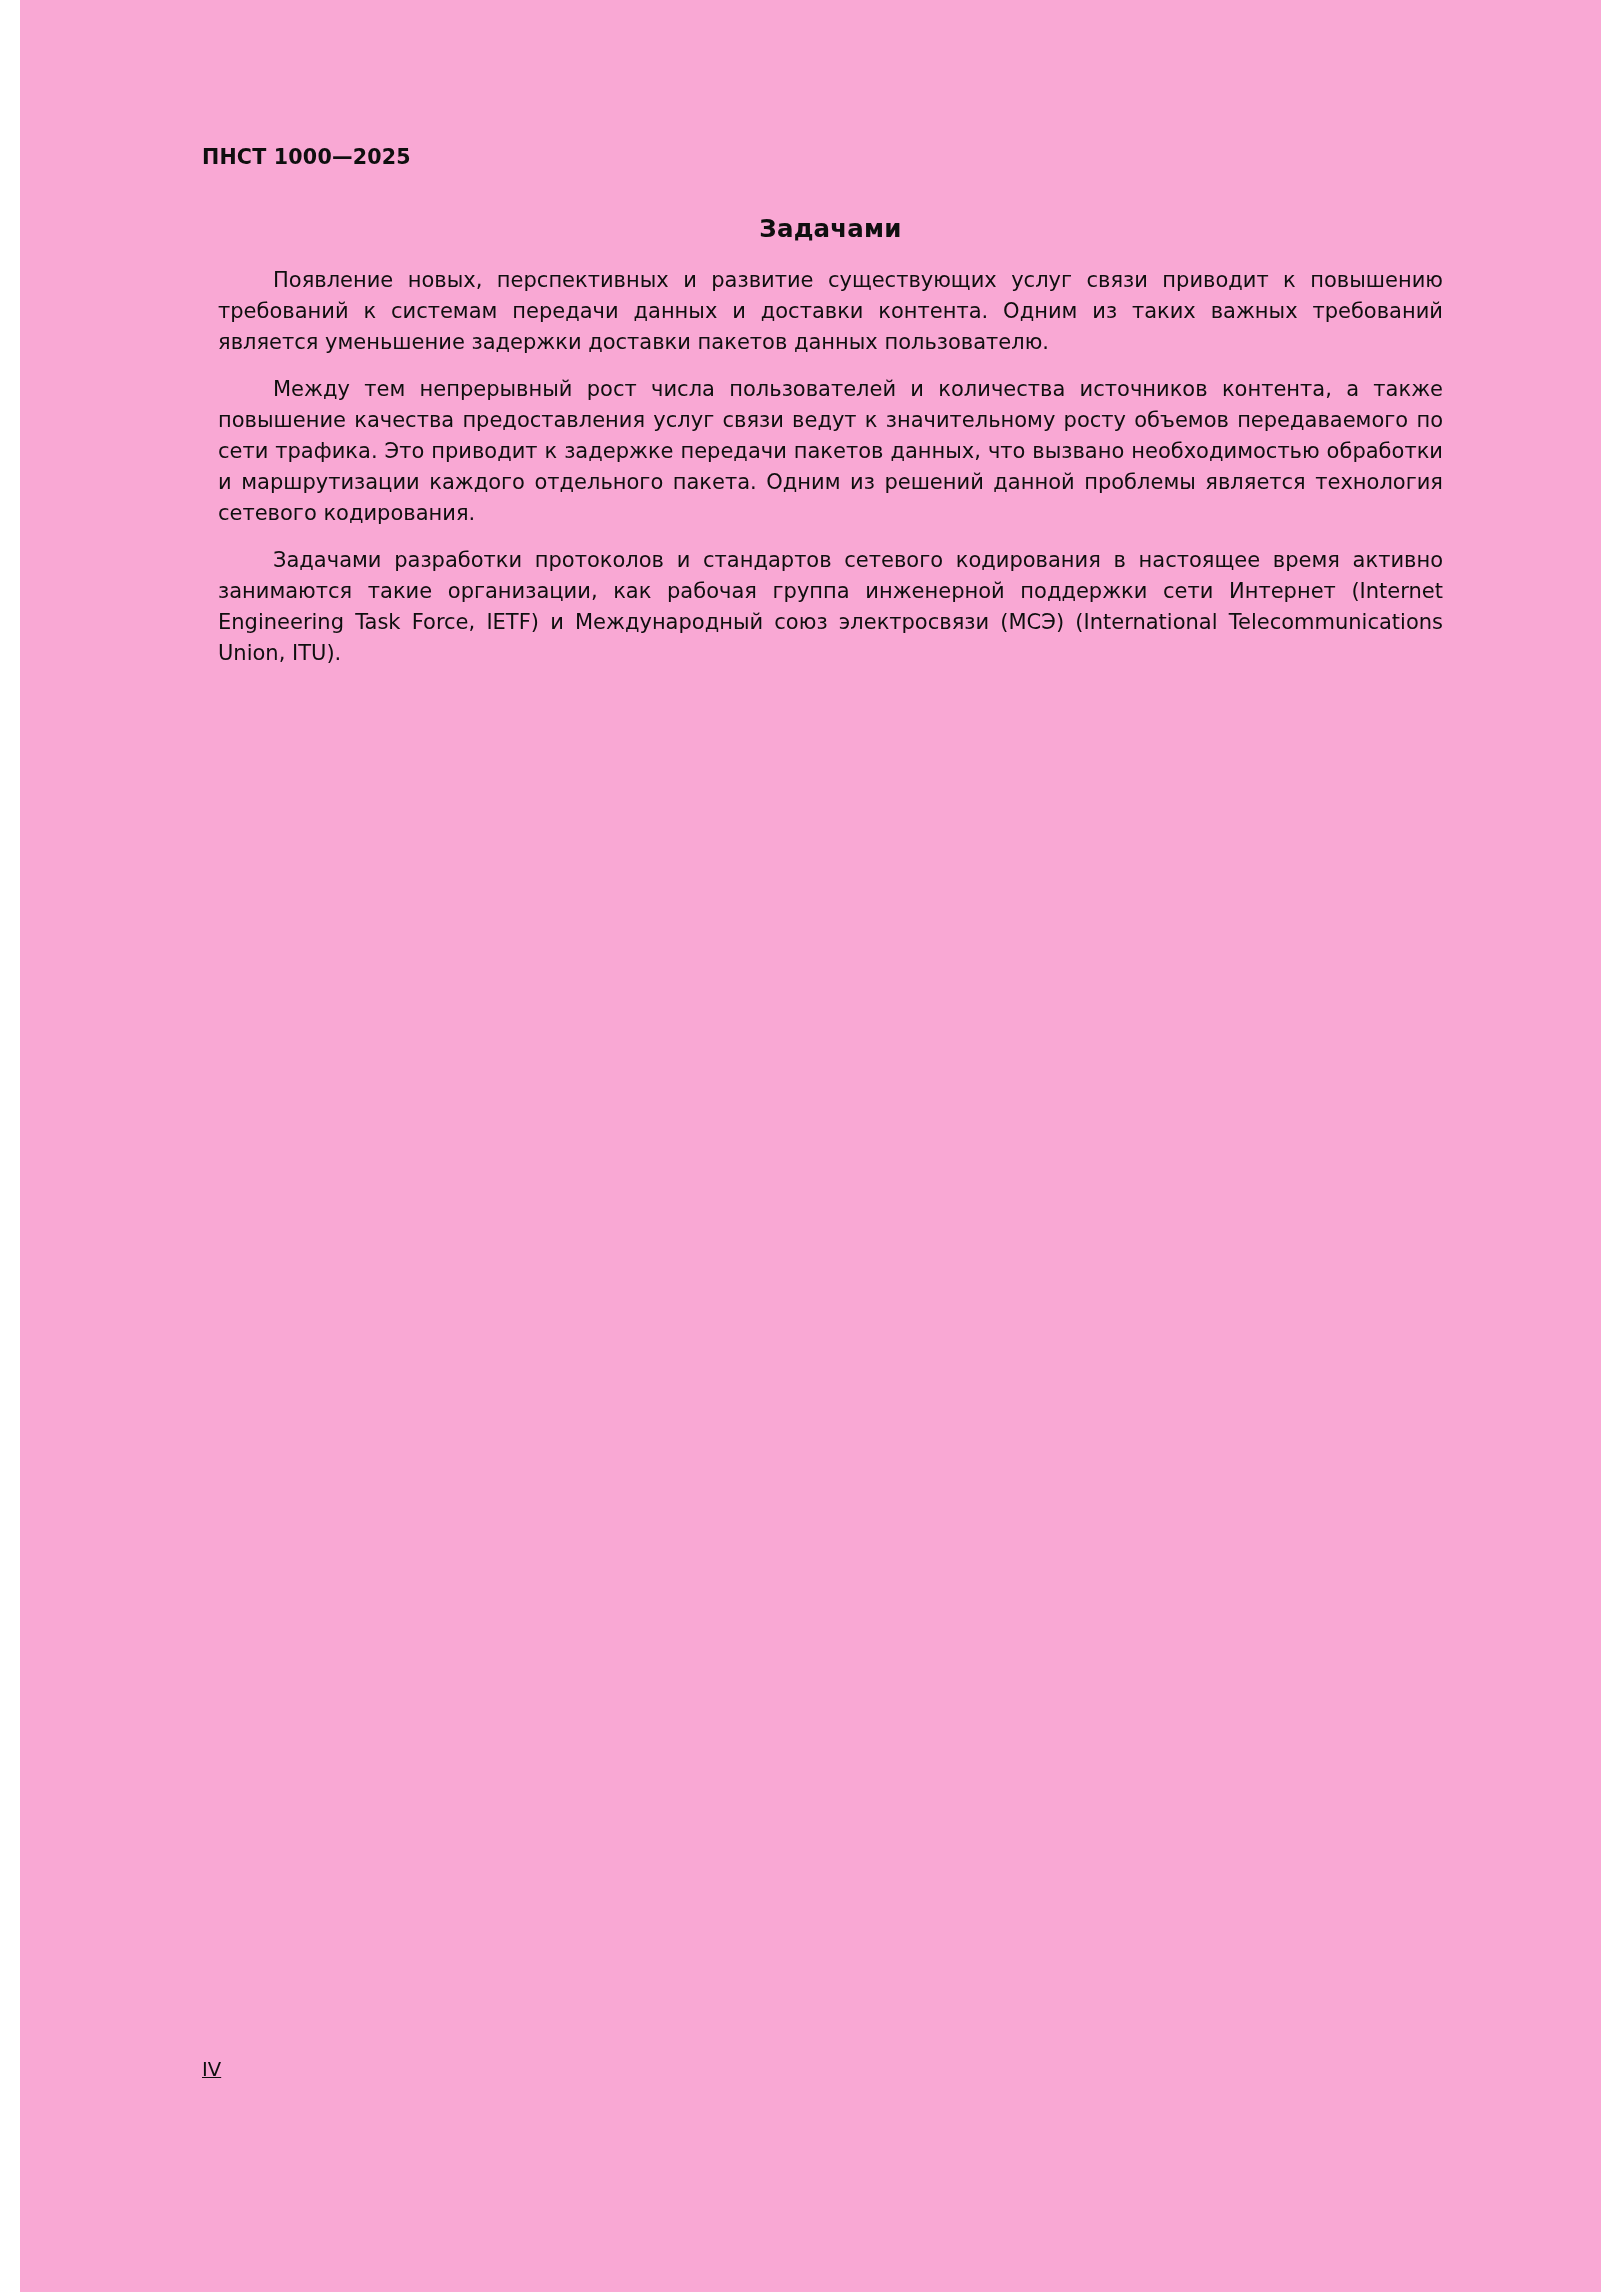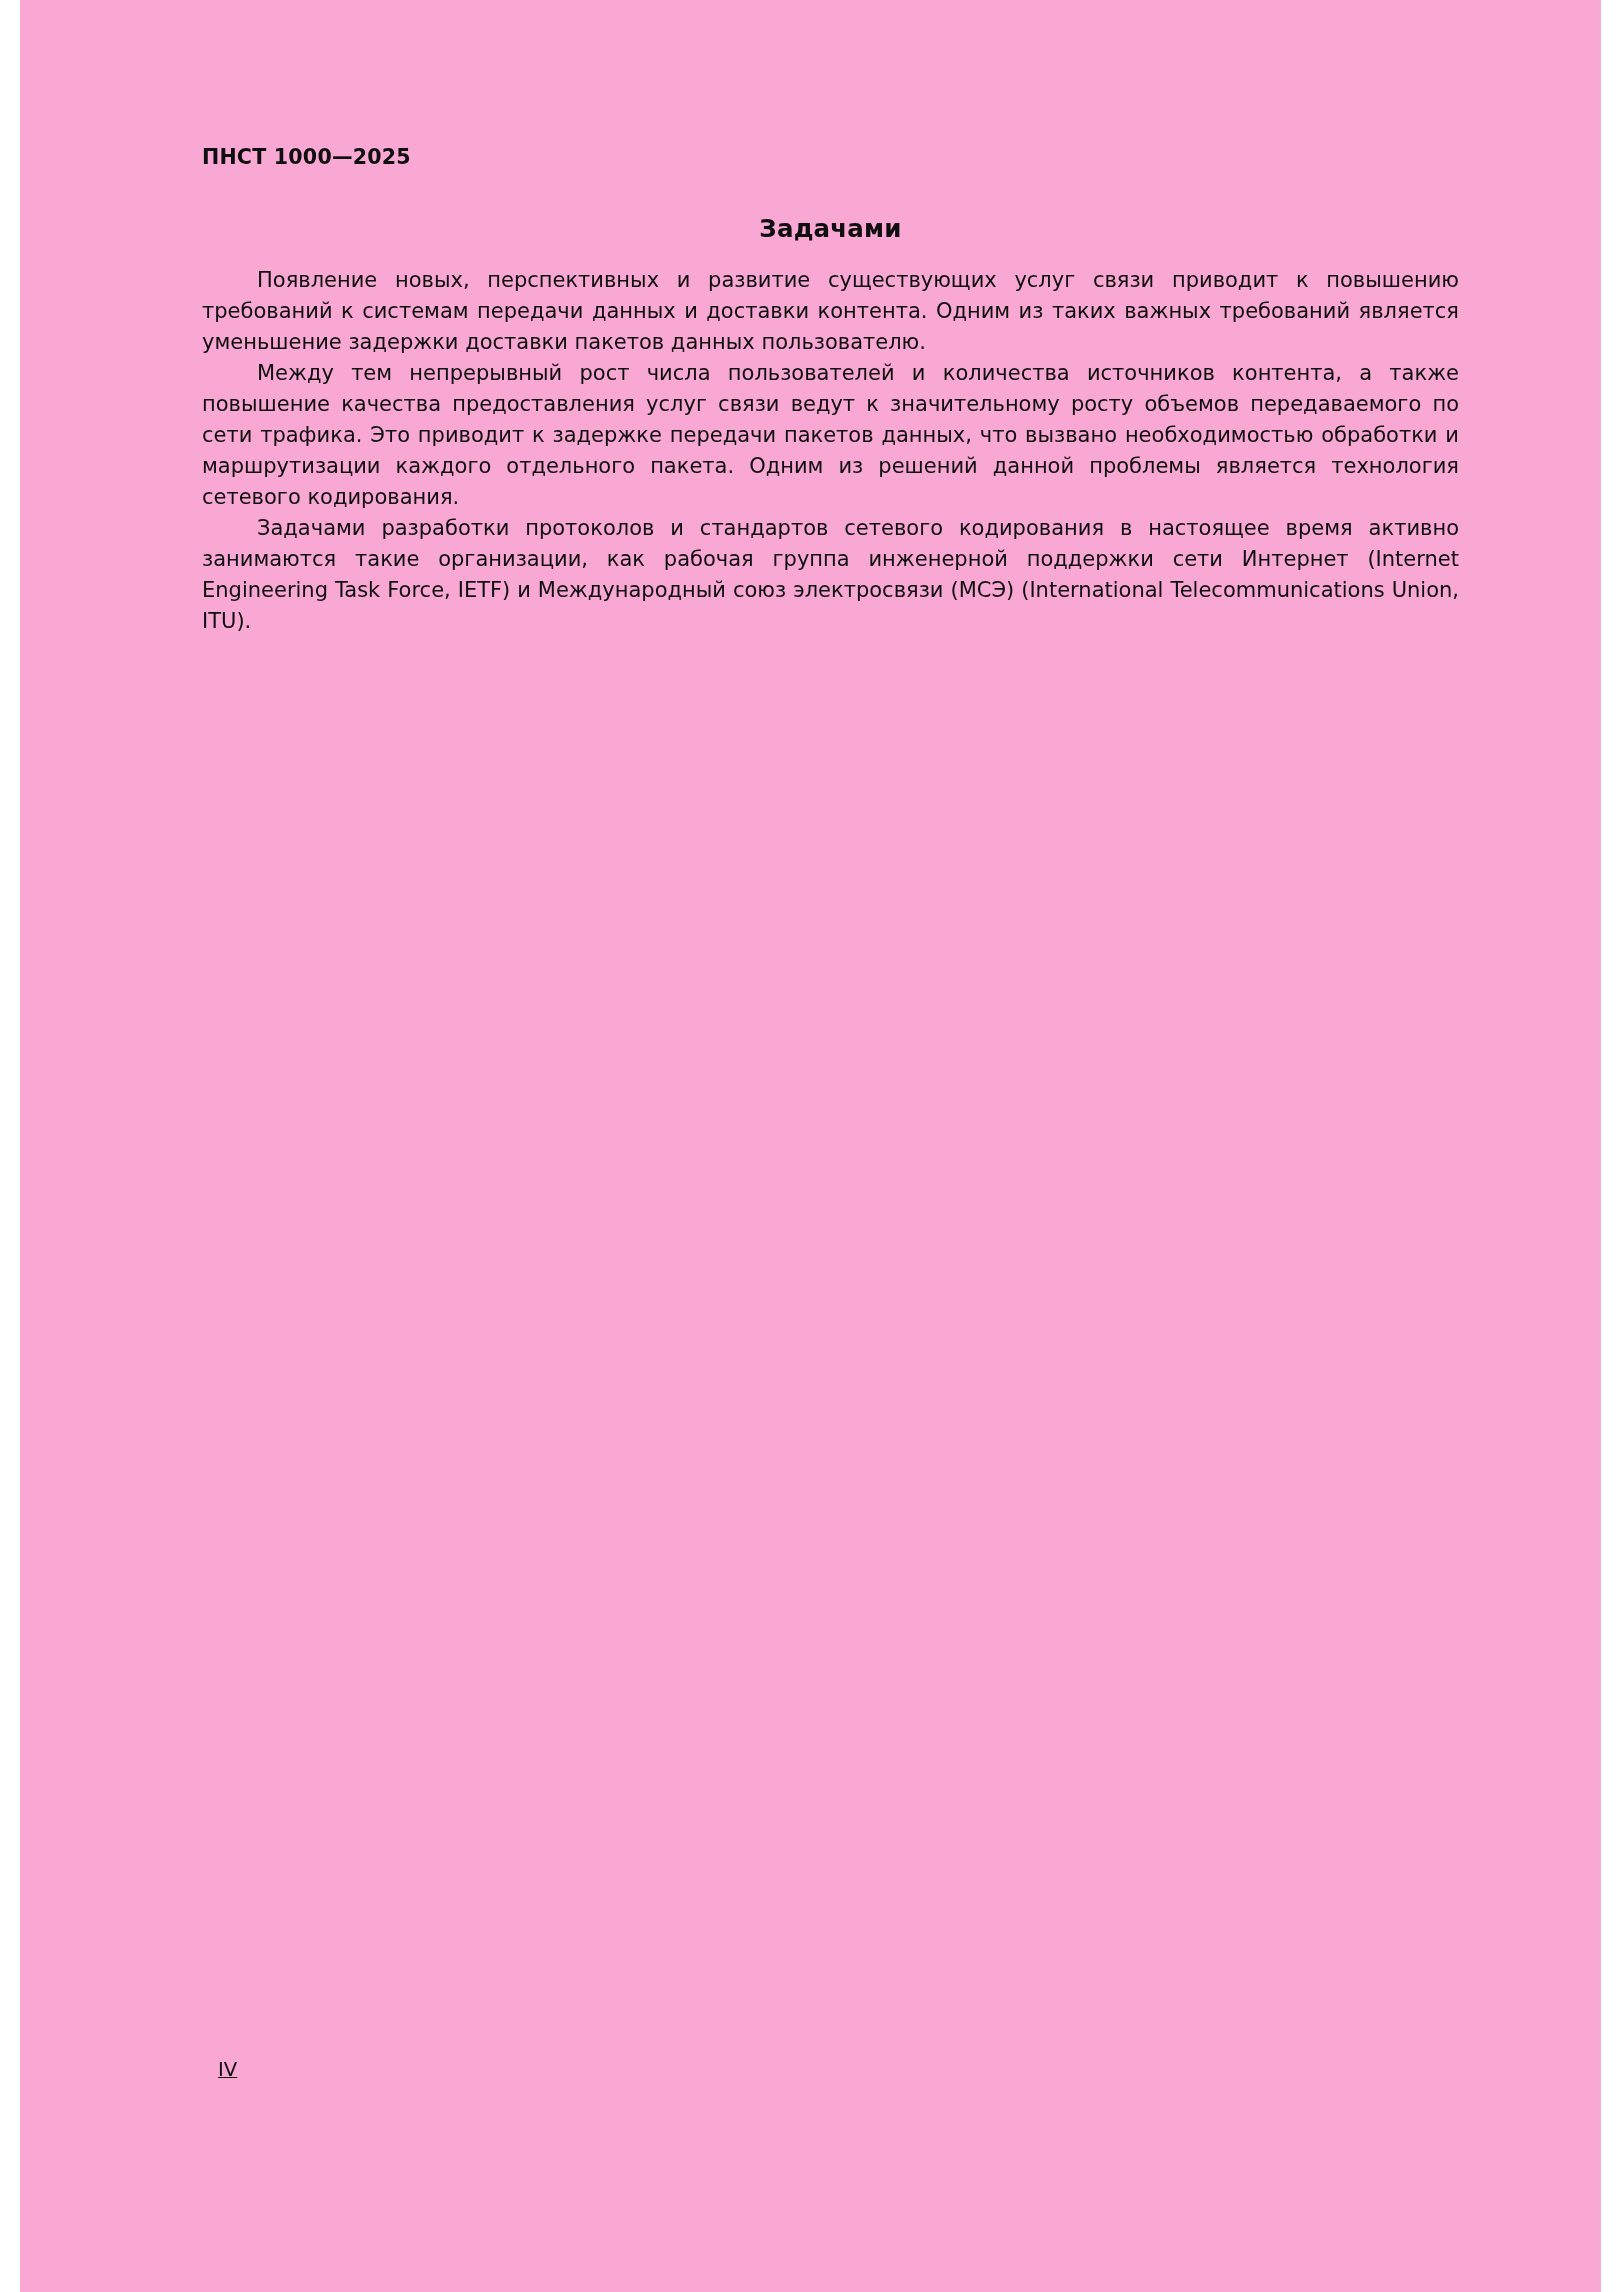--- a/index.html
+++ b/index.html
@@ -32,30 +32,30 @@
     width: 1257px;
   }
   .doc-title {
     text-align: center;
     font-size: 24.5px;
     font-weight: bold;
     margin: 0 0 21.6px 0;
     letter-spacing: 0.2px;
   }
   p.para {
-    margin: 0;
+    margin: 16px;
     font-size: 21px;
     line-height: 31px;
     text-align: justify;
     text-indent: 55px;
     hyphens: manual;
   }
   .page-number {
     position: absolute;
-    left: 198px;
+    left: 182px;
     top: 2058px;
     font-size: 19.6px;
     text-decoration: underline;
   }
 </style>
 </head>
 <body>
 
 <div class="page">
 

